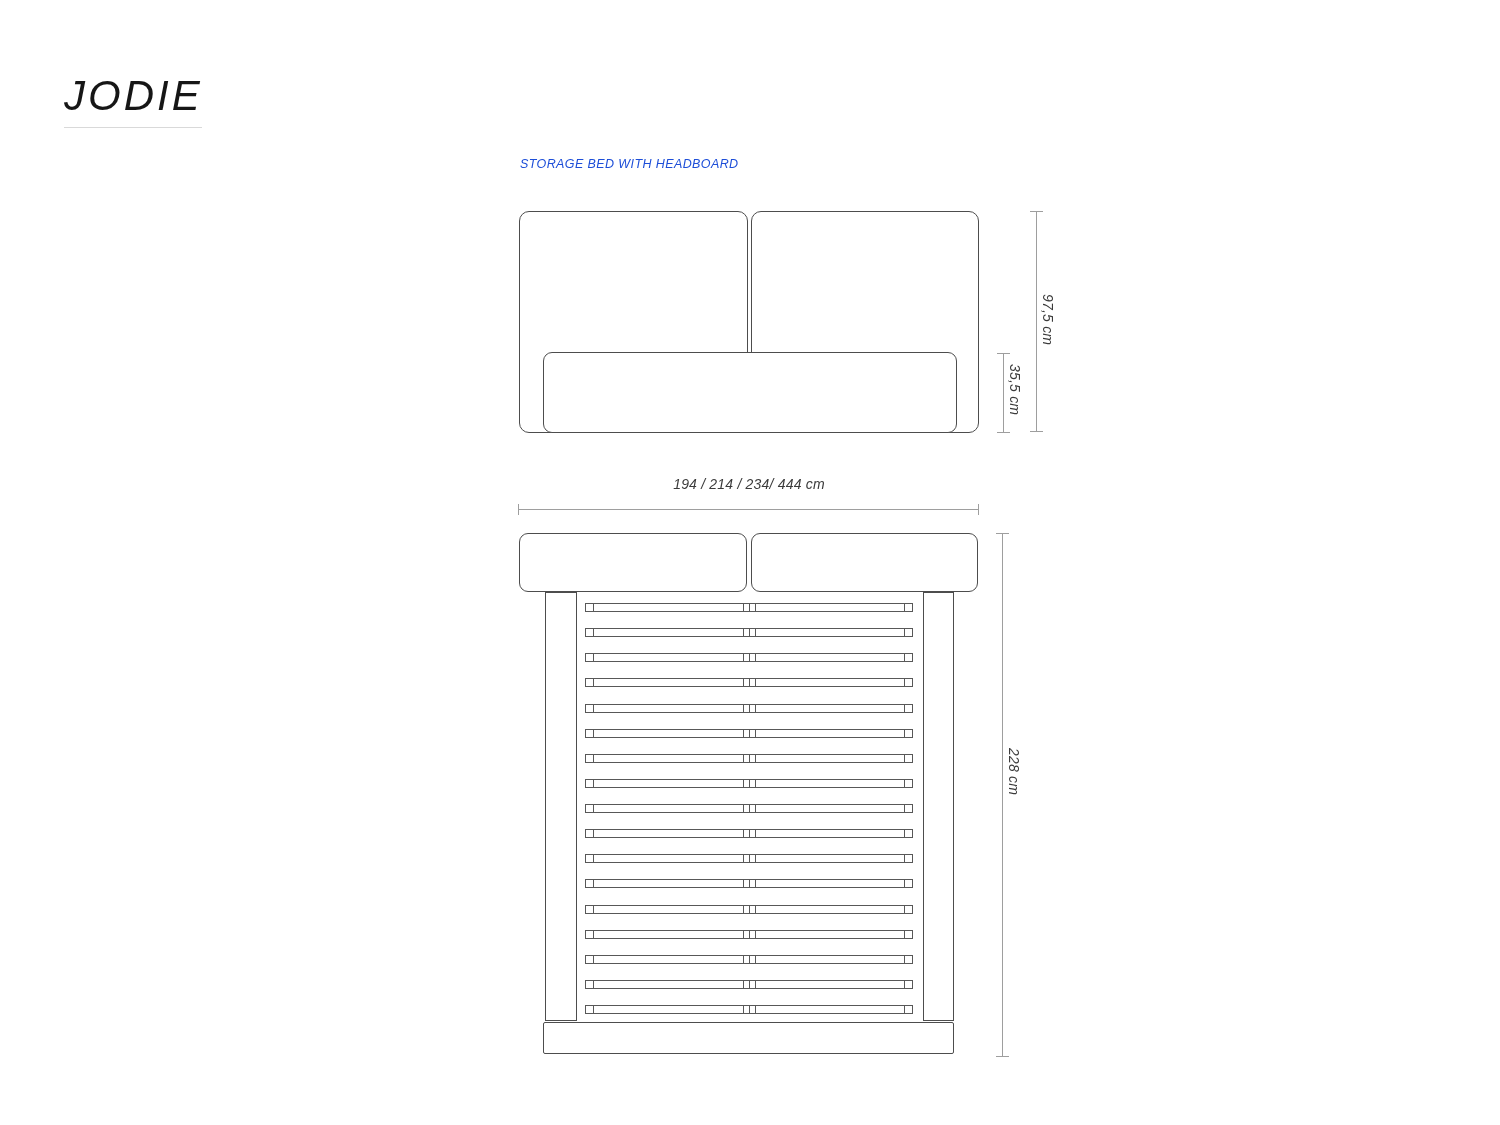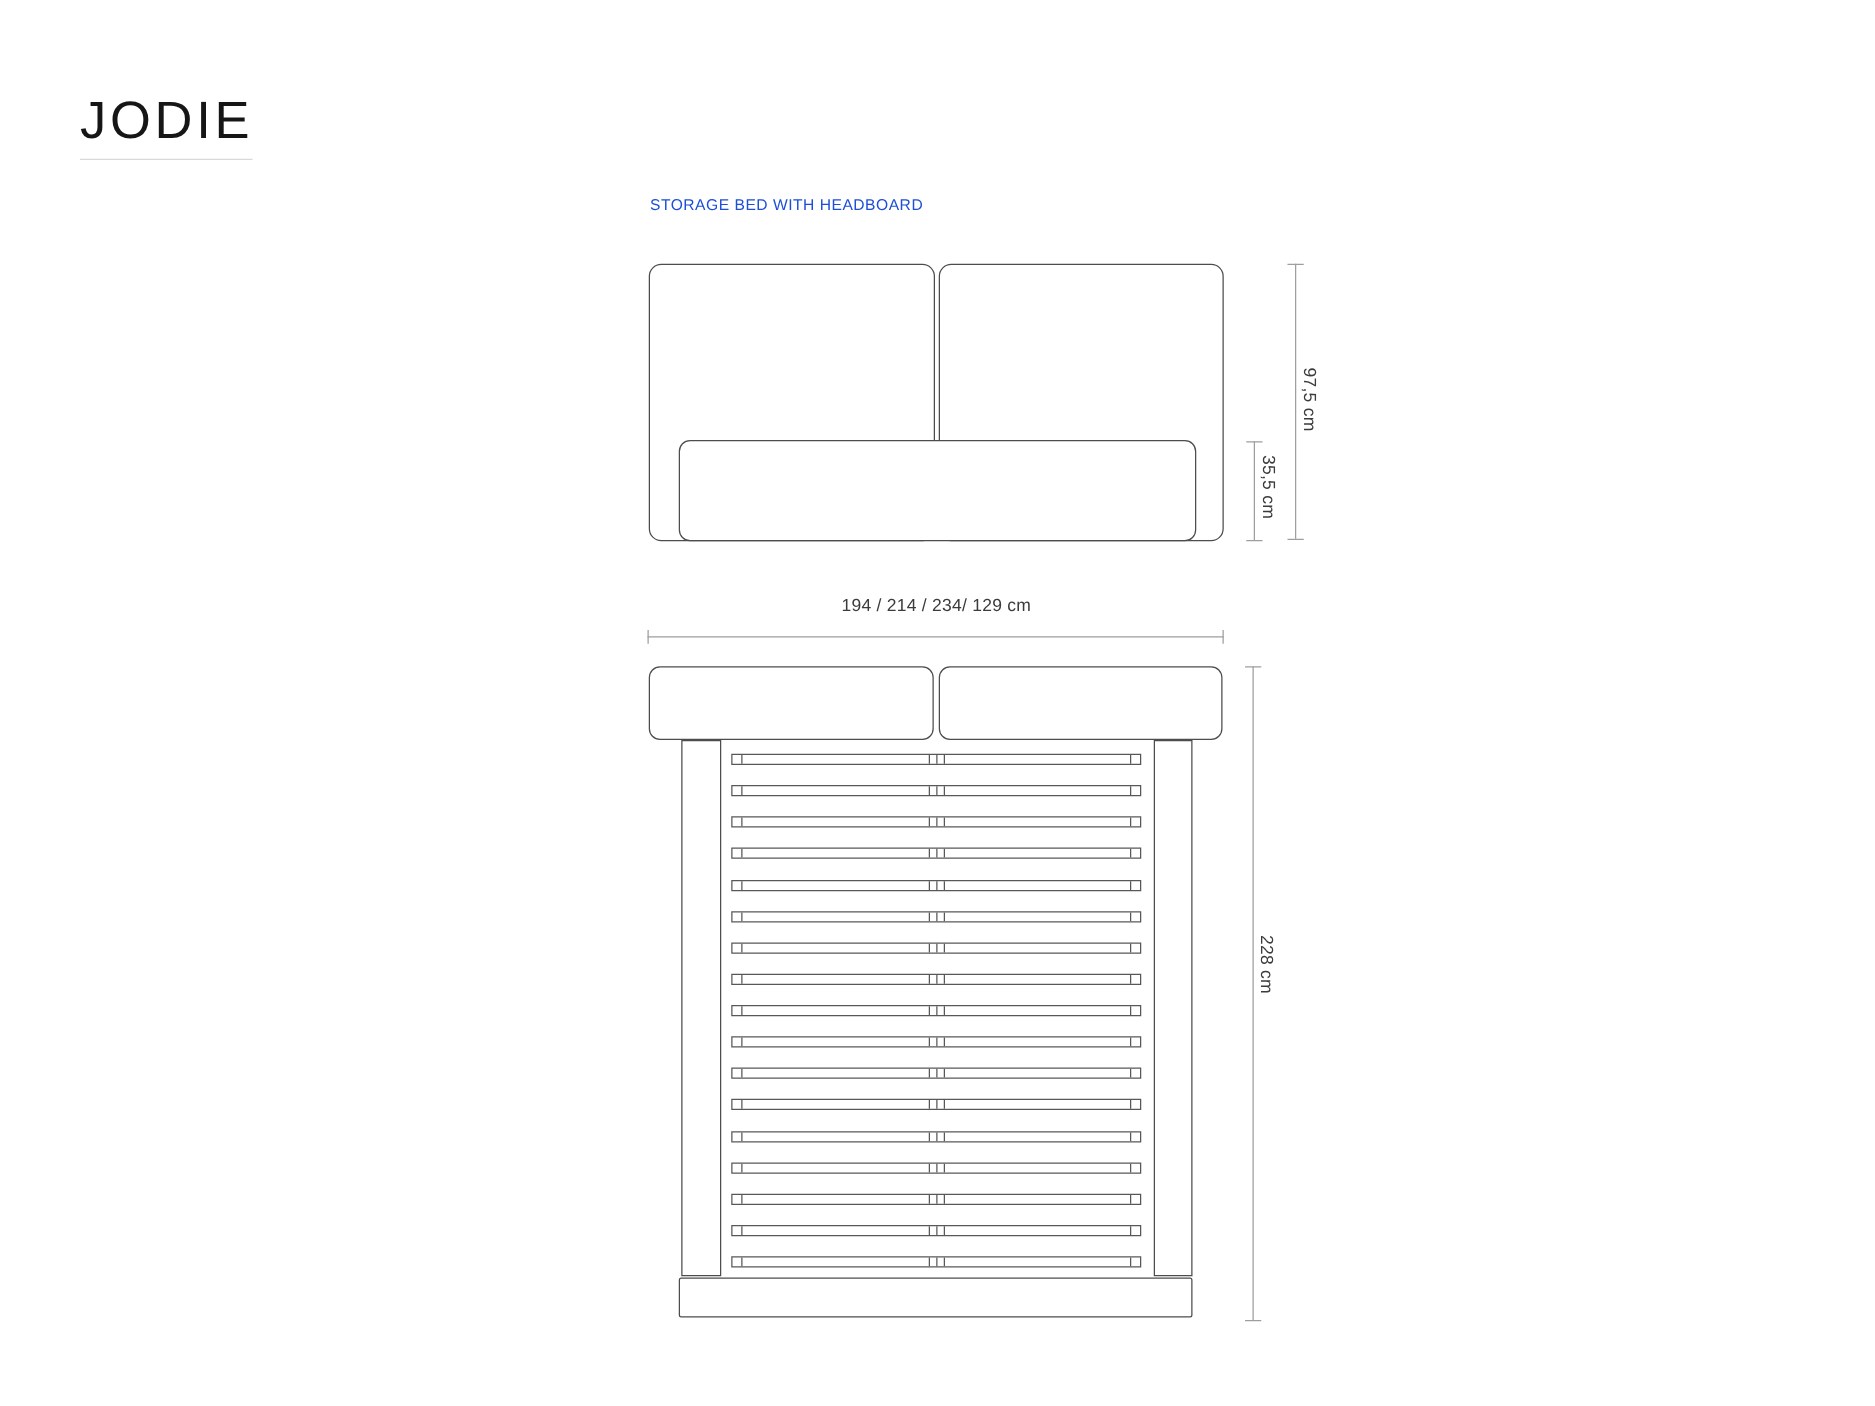--- a/index.html
+++ b/index.html
@@ -3,21 +3,21 @@
 <meta charset="utf-8">
 <style>
   * { margin: 0; padding: 0; box-sizing: border-box; }
   html, body { background: #ffffff; }
   body {
     width: 1500px; height: 1125px;
     position: relative;
     font-family: "Liberation Sans", sans-serif;
     overflow: hidden;
   }
-  .abs { position: absolute; }
+  .abs { position: absolute; font-style: italic; }
 
   
   .logo-text {
     left: 64px; top: 72px;
     font-size: 42px; font-weight: 500;
     letter-spacing: 3px; color: #161616;
   }
   .logo-underline {
     left: 64px; top: 127px; width: 138px; height: 1px;
     background: #d9d9d9;
@@ -120,21 +120,21 @@
 </div>
 
 <div>
   <div class="abs dim-line-v dim355-line"></div>
   <div class="abs tick-h dim355-cap-top"></div>
   <div class="abs tick-h dim355-cap-bot"></div>
   <div class="abs dim-text dim-text-v dim355-label">35,5 cm</div>
 </div>
 
 <div>
-  <div class="abs dim-text dimw-label">194 / 214 / 234/ 129 cm</div>
+  <div class="abs dim-text dimw-label">194 / 214 / 234/ 444 cm</div>
   <div class="abs dim-line-h dimw-line"></div>
   <div class="abs tick-v dimw-cap-left"></div>
   <div class="abs tick-v dimw-cap-right"></div>
 </div>
 
 <div>
   <div class="abs panel hb-top-left"></div>
   <div class="abs panel hb-top-right"></div>
 
   <div class="abs slats">

